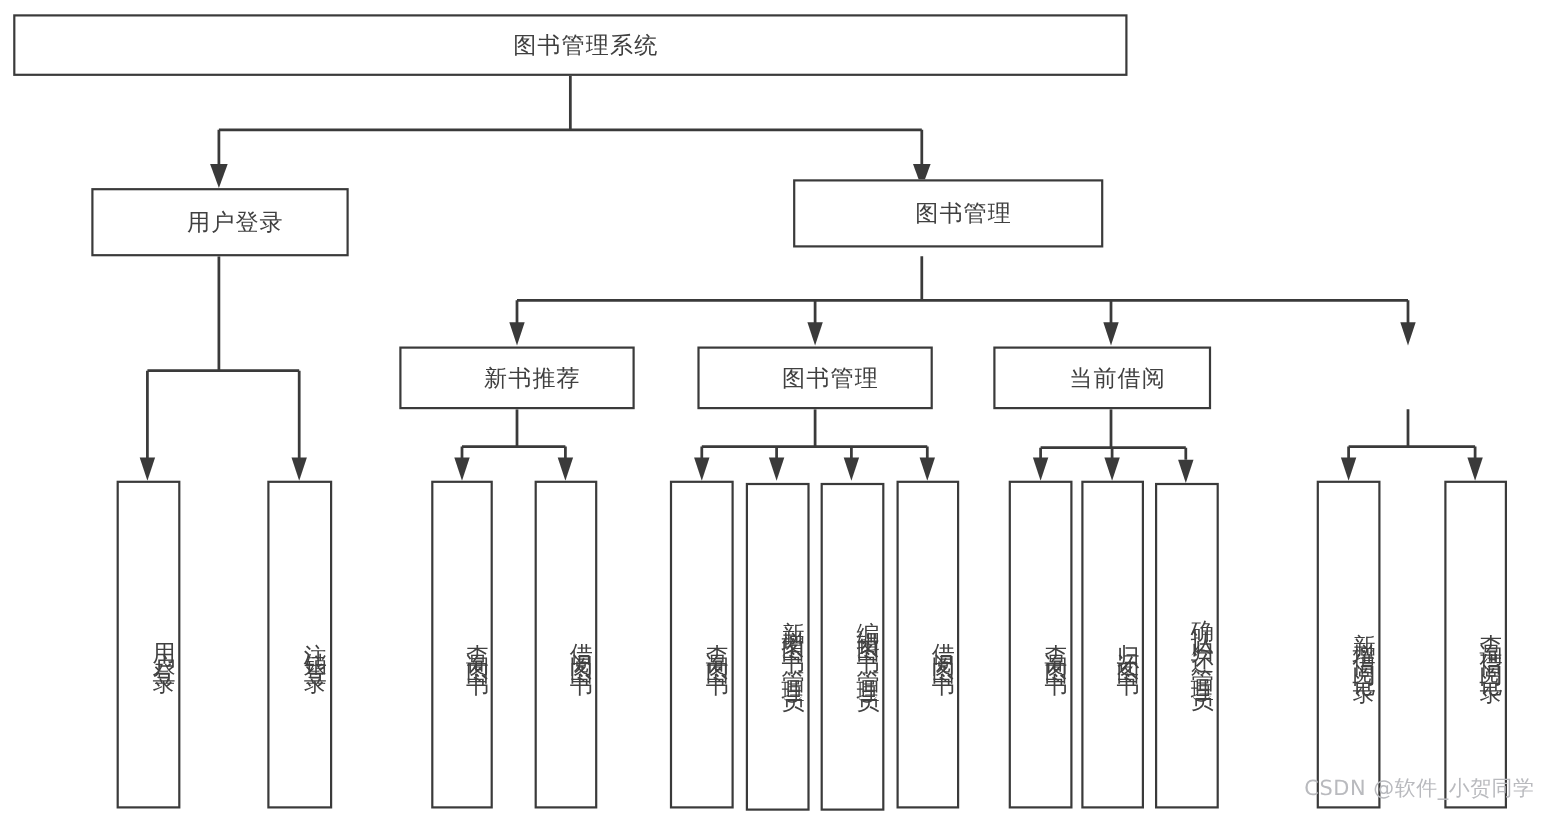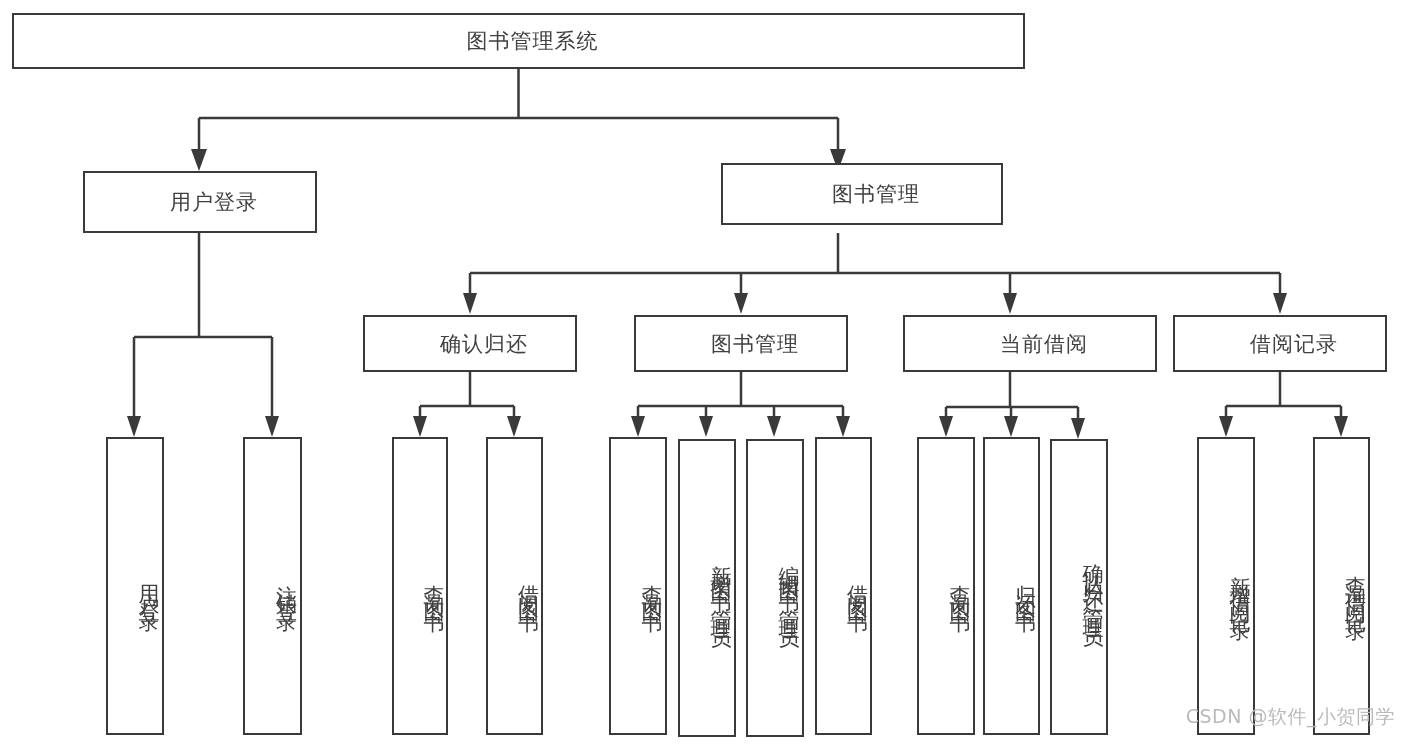--- a/index.html
+++ b/index.html
@@ -97,30 +97,27 @@
   </div>
 
   <div class="node" style="left:83px; top:171px; width:234px; height:62px;">
     <span>用户登录</span>
   </div>
   <div class="node" style="left:721px; top:163px; width:282px; height:62px;">
     <span>图书管理</span>
   </div>
 
   <div class="node" style="left:363px; top:315px; width:214px; height:57px;">
-    <span>确认归还</span>
+    <span>新书推荐</span>
   </div>
   <div class="node" style="left:634px; top:315px; width:214px; height:57px;">
     <span>图书管理</span>
   </div>
-  <div class="node" style="left:903px; top:315px; width:254px; height:57px;">
+  <div class="node" style="left:903px; top:315px; width:198px; height:57px;">
     <span>当前借阅</span>
-  </div>
-  <div class="node" style="left:1173px; top:315px; width:214px; height:57px;">
-    <span>借阅记录</span>
   </div>
 
   <div class="node leaf" style="left:106px; top:437px; width:58px; height:298px;">
     <span class="vtext">用户登录</span>
   </div>
   <div class="node leaf" style="left:243px; top:437px; width:59px; height:298px;">
     <span class="vtext">注销登录</span>
   </div>
 
   <div class="node leaf" style="left:392px; top:437px; width:56px; height:298px;">

